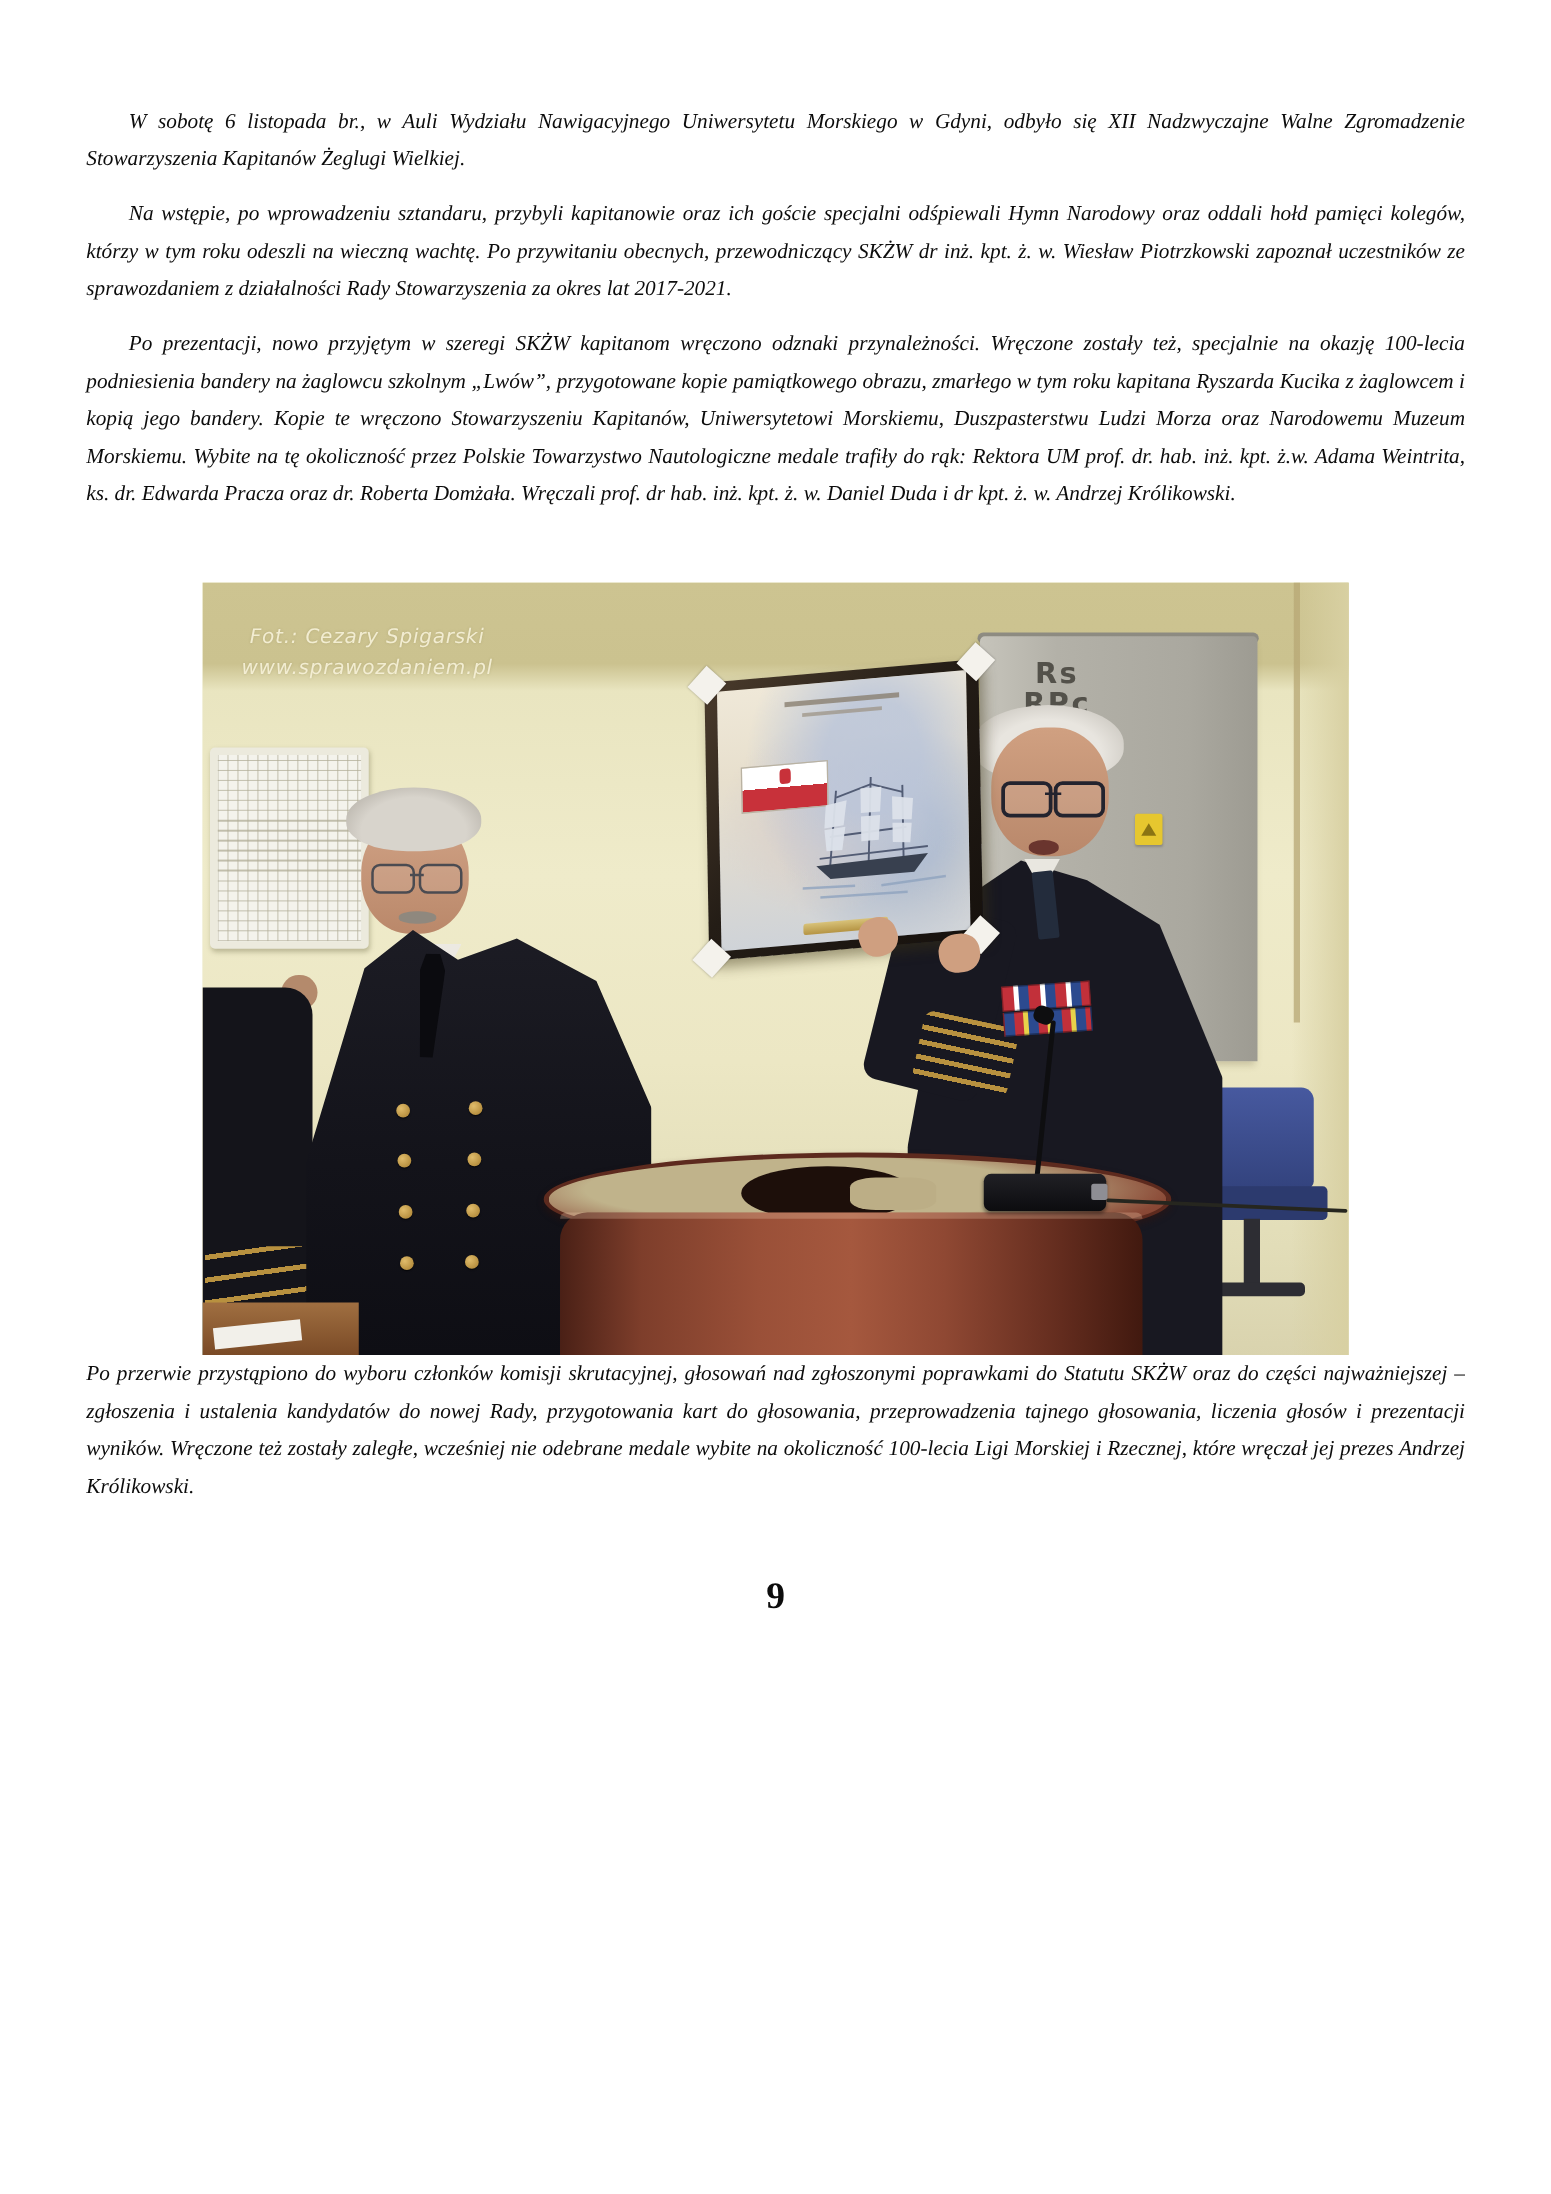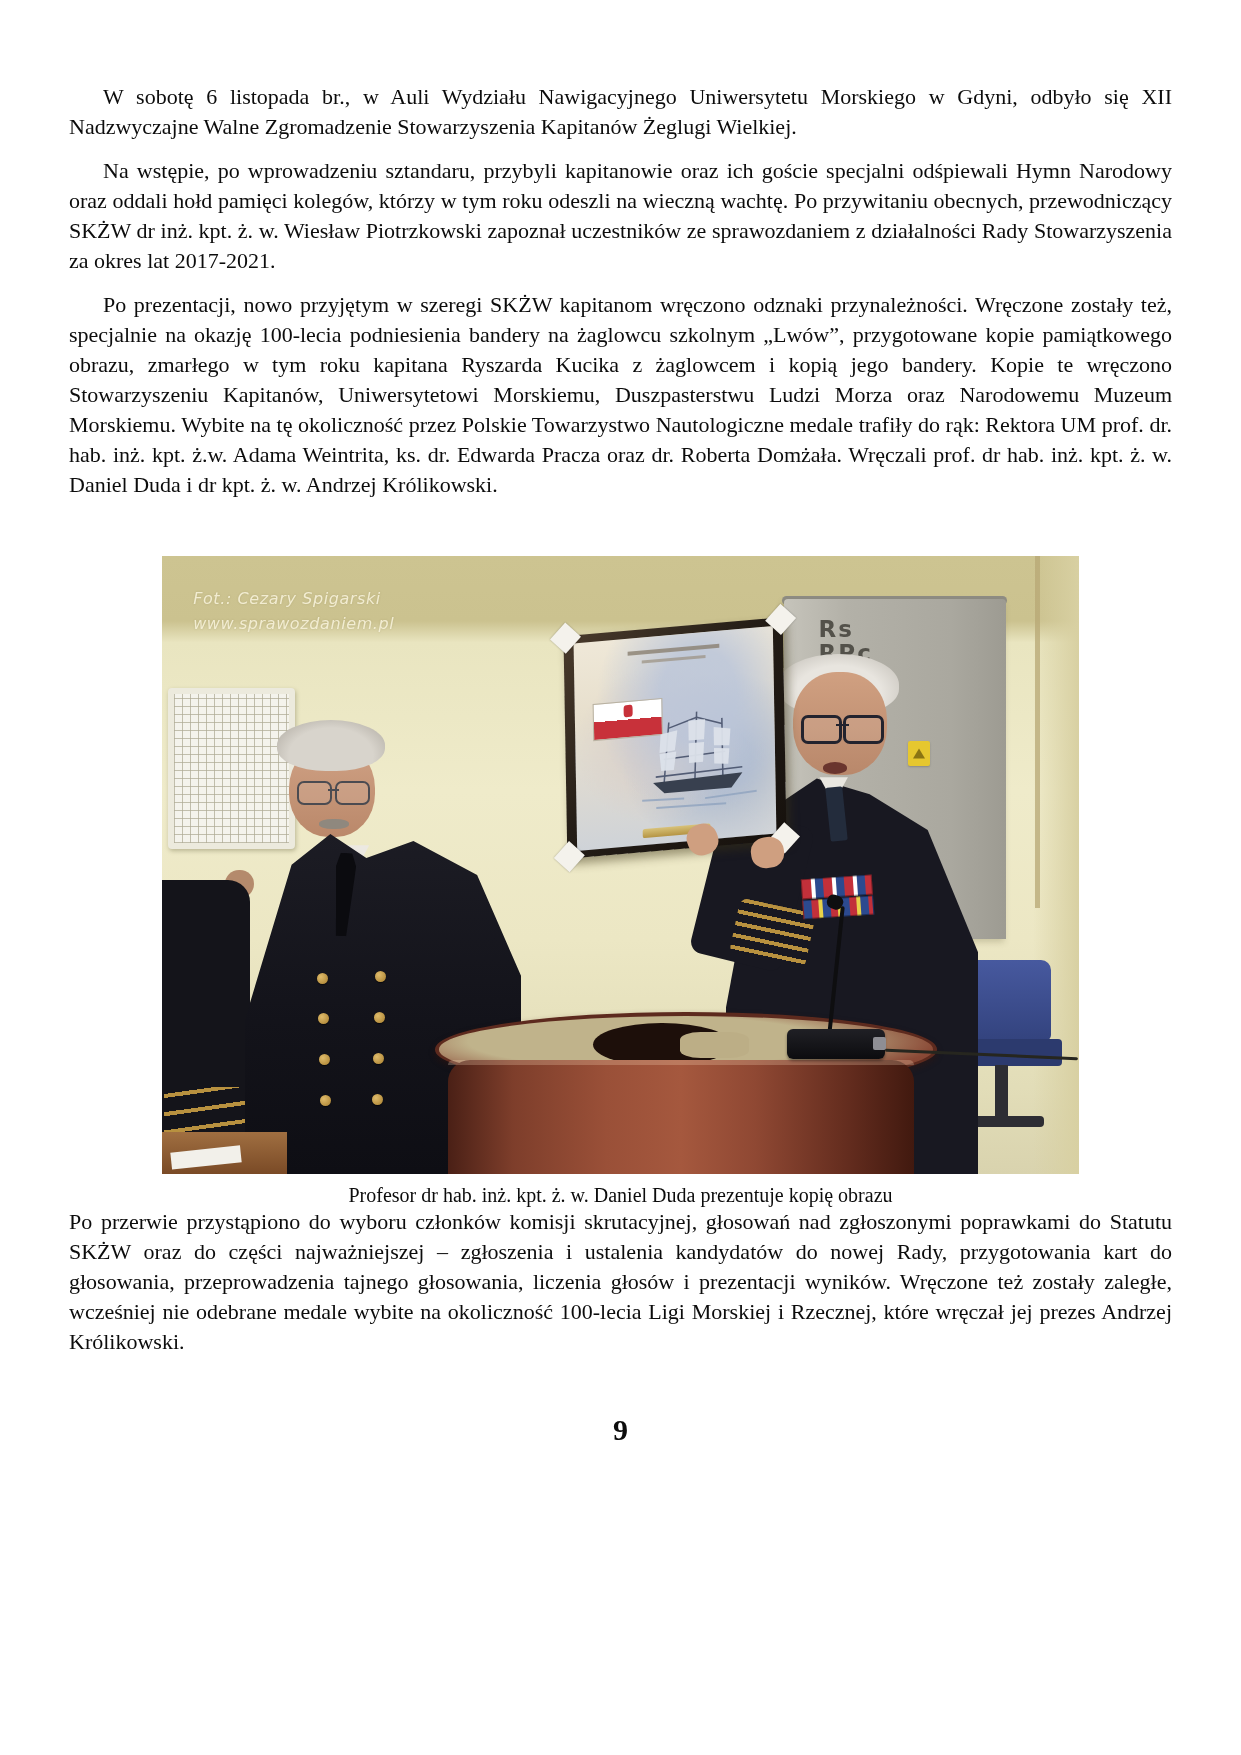--- a/index.html
+++ b/index.html
@@ -4,27 +4,28 @@
 <style>
   html,body{margin:0;padding:0;}
   body{
     width:1241px;height:1755px;background:#ffffff;
     font-family:"Liberation Serif", serif;color:#0c0c0c;
     position:relative;overflow:hidden;
   }
   .page{padding:82px 69px 0 69px;}
   h1.title{font-size:28px;font-weight:bold;margin:0 0 20px 0;letter-spacing:.2px;}
   p.body{
-    font-size:22px;line-height:30px;text-align:justify;margin:0 0 14px 0;
+    font-size:17px;line-height:30px;text-align:justify;margin:0 0 14px 0;font-style:italic;
   }
   p.indent{text-indent:34px;}
   figure.photo-fig{margin:56px 0 0 0;padding:0;}
   .photo{
     position:relative;width:917px;height:618px;margin:0 auto;overflow:hidden;
     background:#eceac8;
+    text-align:center;
   }
   .photo *{position:absolute;}
   
   .wall{inset:0;background:linear-gradient(180deg,#cdc491 0%,#cbc28f 10.5%,#e9e5c0 14%,#efebca 38%,#ece7c4 62%,#e2ddb8 86%,#d9d3ae 100%);}
   .wall-shade-right{right:0;top:0;width:5%;height:100%;background:linear-gradient(90deg,transparent,#d8d0a2);}
   .door-line{left:95.2%;top:0;width:0.5%;height:57%;background:#b7a774;opacity:.75;}
   .watermark{left:3.4%;top:5%;font-family:"DejaVu Sans",sans-serif;font-style:italic;
     font-size:16px;line-height:1.55;color:rgba(246,241,216,.92);letter-spacing:.6px;text-shadow:0 0 2px rgba(120,110,60,.25);}
   .watermark span{display:block;position:static;}
   
@@ -267,20 +268,19 @@
 
       <div class="mic-stem"></div>
       <div class="mic-head"></div>
       <div class="mic-base"></div>
       <div class="mic-plug"></div>
       <div class="mic-cable"></div>
 
       <div class="side-table"></div>
       <div class="paper"></div>
     </div>
-    <figcaption class="caption">Profesor dr hab. inż. kpt. ż. w. Daniel Duda prezentuje kopię obrazu</figcaption>
   </figure>
 
   <p class="body after2">Po przerwie przystąpiono do wyboru członków komisji skrutacyjnej, głosowań nad zgłoszonymi poprawkami do Statutu SKŻW oraz do części najważniejszej – zgłoszenia i ustalenia kandydatów do nowej Rady, przygotowania kart do głosowania, przeprowadzenia tajnego głosowania, liczenia głosów i prezentacji wyników. Wręczone też zostały zaległe, wcześniej nie odebrane medale wybite na okoliczność 100-lecia Ligi Morskiej i Rzecznej, które wręczał jej prezes Andrzej Królikowski.</p>
 
   <div class="pageno">9</div>
 
 </main>
 
 </body></html>

